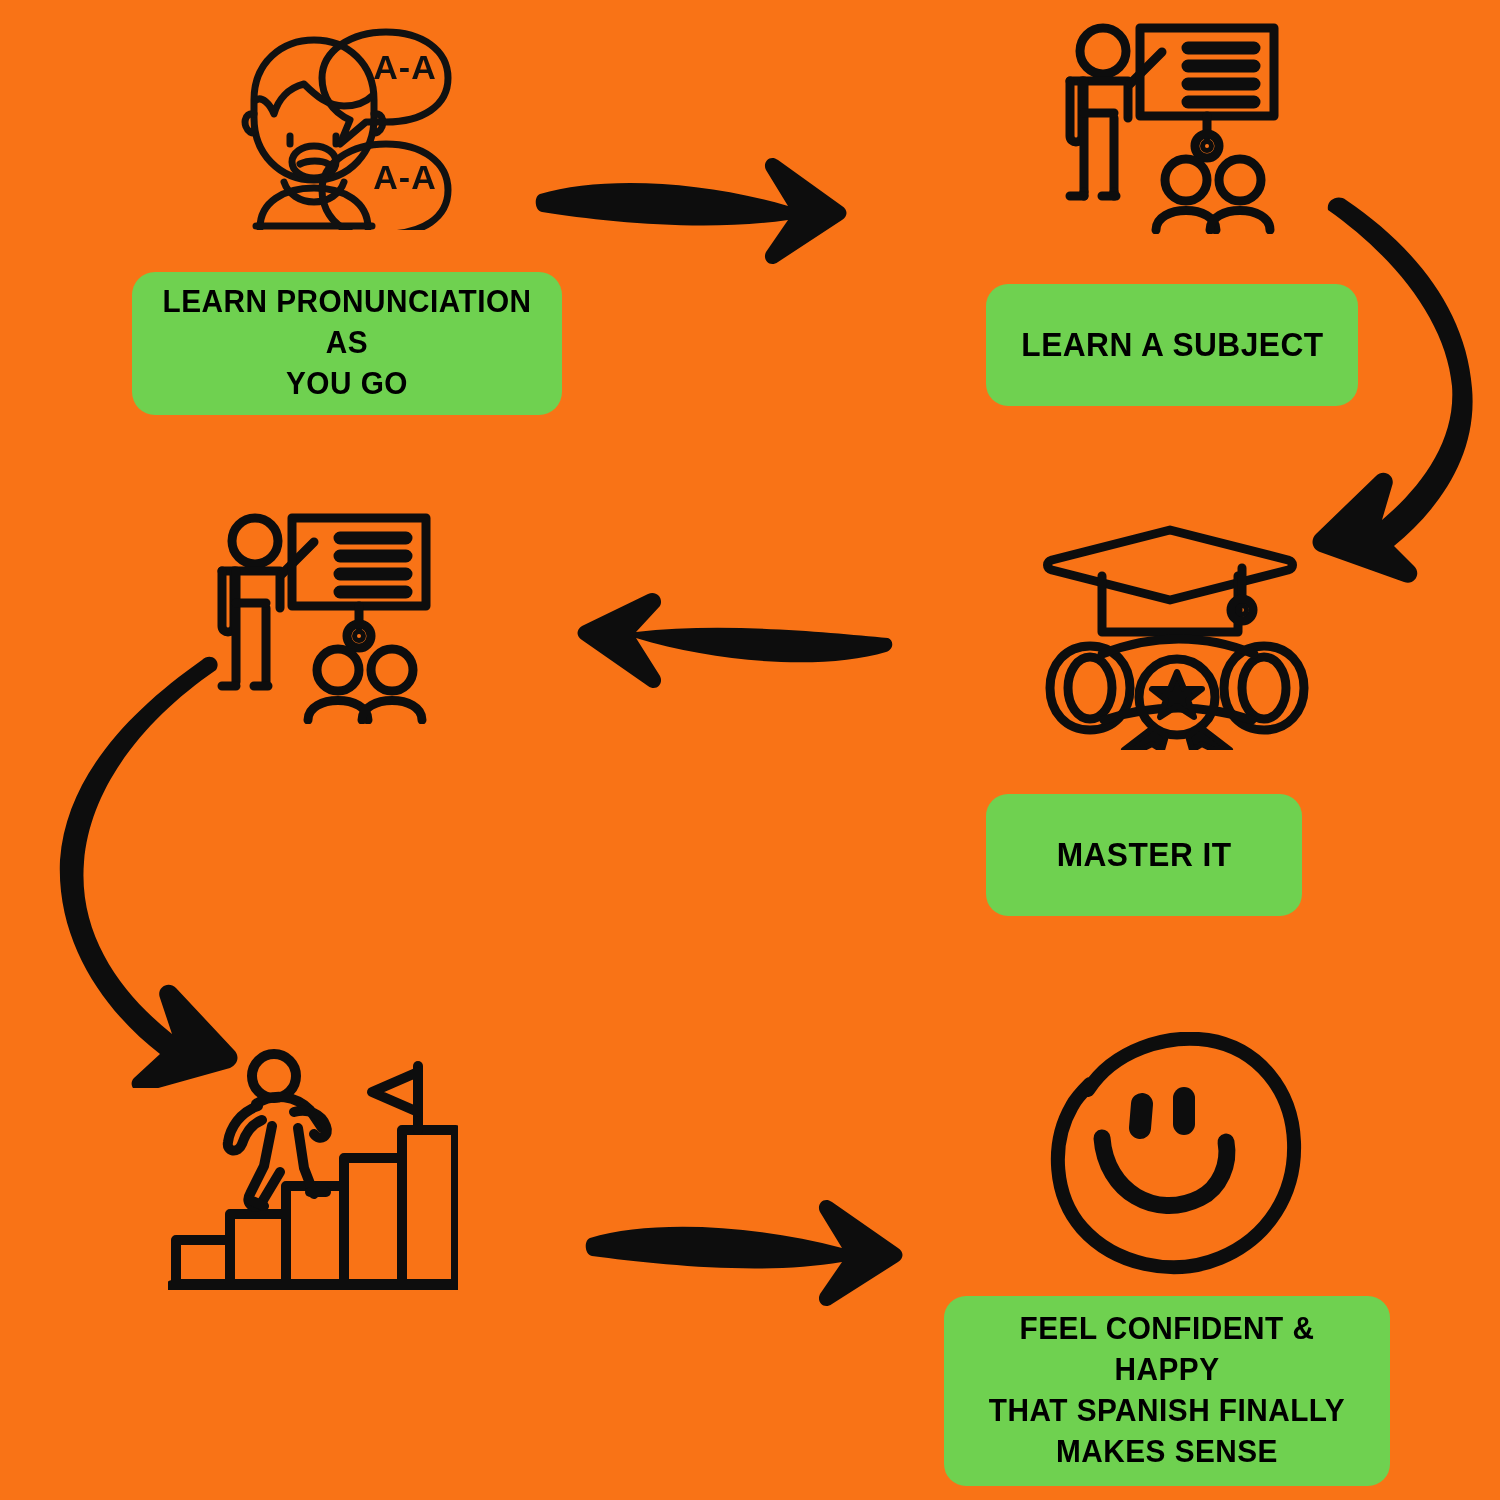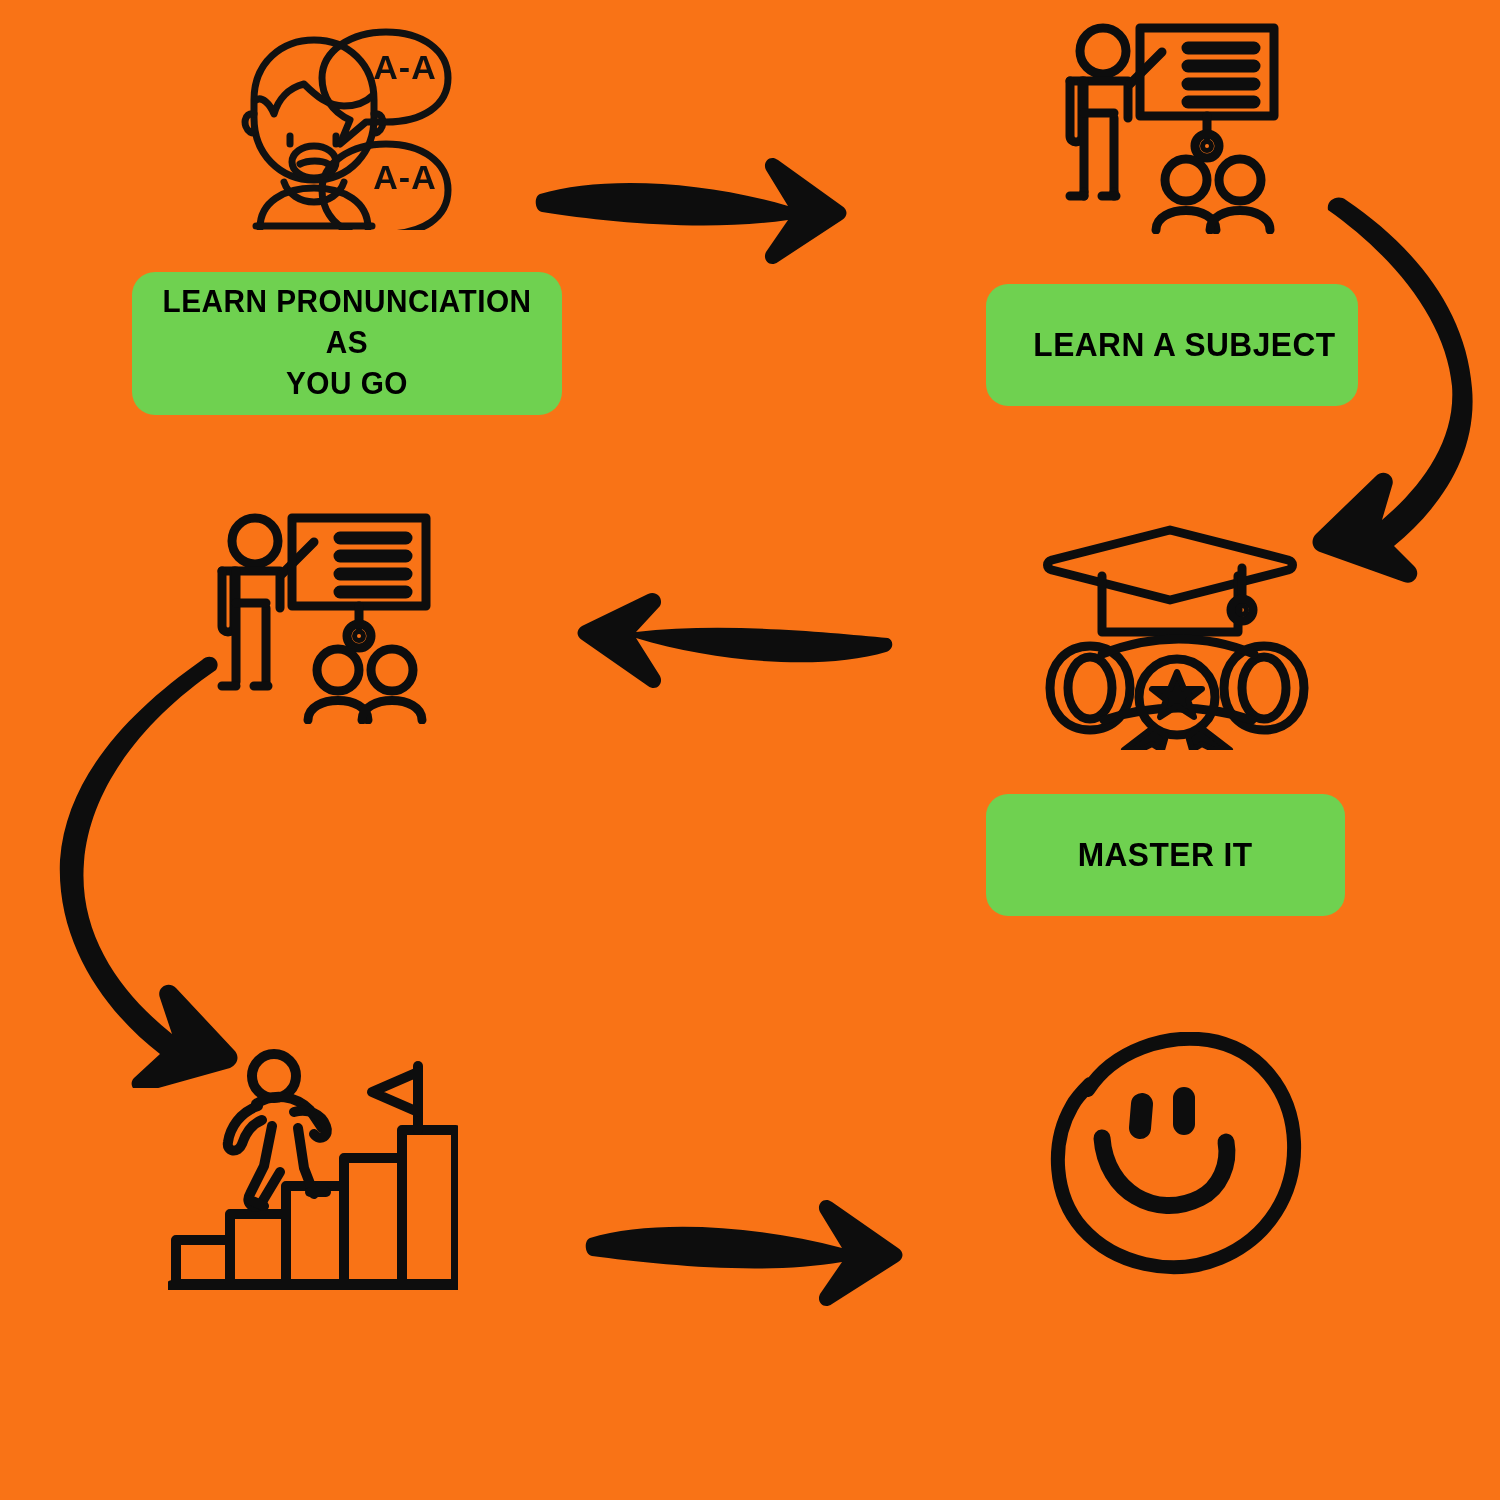--- a/index.html
+++ b/index.html
@@ -134,21 +134,21 @@
       <circle cx="145" cy="128" r="12"></circle>
       <circle cx="145" cy="128" r="2.5"></circle>
 
       <circle cx="124" cy="162" r="21"></circle>
       <path d="M94 212 C94 186 154 186 154 212"></path>
       <circle cx="178" cy="162" r="21"></circle>
       <path d="M148 212 C148 186 208 186 208 212"></path>
     </svg>
   </div>
 
-  <div class="label-box" style="left:986px; top:284px; width:372px; height:122px; background:#6fd150;justify-content:flex-end;">
+  <div class="label-box" style="left:986px; top:284px; width:372px; height:122px; background:#6fd150;">
     <div class="label-text" style="font-size:33px;">
       <span>LEARN A SUBJECT</span>
     </div>
   </div>
 
   <div class="arrow" style="left:1290px; top:180px; width:212px; height:420px;">
     <svg viewBox="0 0 212 420">
       <path fill="#0d0d0d" d="M38 30
         C36 20 48 14 56 20
         C124 66 176 130 182 208
@@ -186,21 +186,21 @@
 
       <circle cx="135" cy="175" r="38"></circle>
       <path d="M135 150 L142 167 L160 167 L146 178 L152 195 L135 184
                L118 195 L124 178 L110 167 L128 167 Z" fill="#0d0d0d" stroke-width="6"></path>
 
       <path d="M112 205 L82 228 L98 228 L110 222 L120 228 L124 214 Z" fill="#0d0d0d" stroke-width="6"></path>
       <path d="M158 205 L188 228 L172 228 L160 222 L150 228 L146 214 Z" fill="#0d0d0d" stroke-width="6"></path>
     </svg>
   </div>
 
-  <div class="label-box" style="left:986px; top:794px; width:359px; height:122px; background:#6fd150;">
+  <div class="label-box" style="left:986px; top:794px; width:316px; height:122px; background:#6fd150;">
     <div class="label-text" style="font-size:33px;">
       <span>MASTER IT</span>
     </div>
   </div>
 
   <div class="arrow" style="left:572px; top:588px; width:324px; height:104px;">
     <svg viewBox="0 0 324 104">
       <path fill="#0d0d0d" d="M314 64
         C254 82 150 76 64 50
         L88 88 C92 96 84 104 76 98
@@ -300,14 +300,21 @@
                C252 162 224 206 176 226 C128 246 70 232 38 196
                C10 164 6 112 28 74 C32 66 38 60 46 52"></path>
 
       <path d="M98 72 L96 96" stroke-width="22"></path>
       <path d="M140 66 L140 92" stroke-width="22"></path>
 
       <path d="M58 106 C62 160 112 188 156 166 C176 156 186 132 182 110" stroke-width="17"></path>
     </svg>
   </div>
 
+  <div class="label-box" style="left:944px; top:1296px; width:446px; height:190px; background:#6fd150;">
+    <div class="label-text" style="font-size:31px;">
+      <span>FEEL CONFIDENT &amp; HAPPY</span><br>
+      <span>THAT SPANISH FINALLY</span><br>
+      <span>MAKES SENSE</span>
+    </div>
+  </div>
 
 </div>
 
 </body></html>

